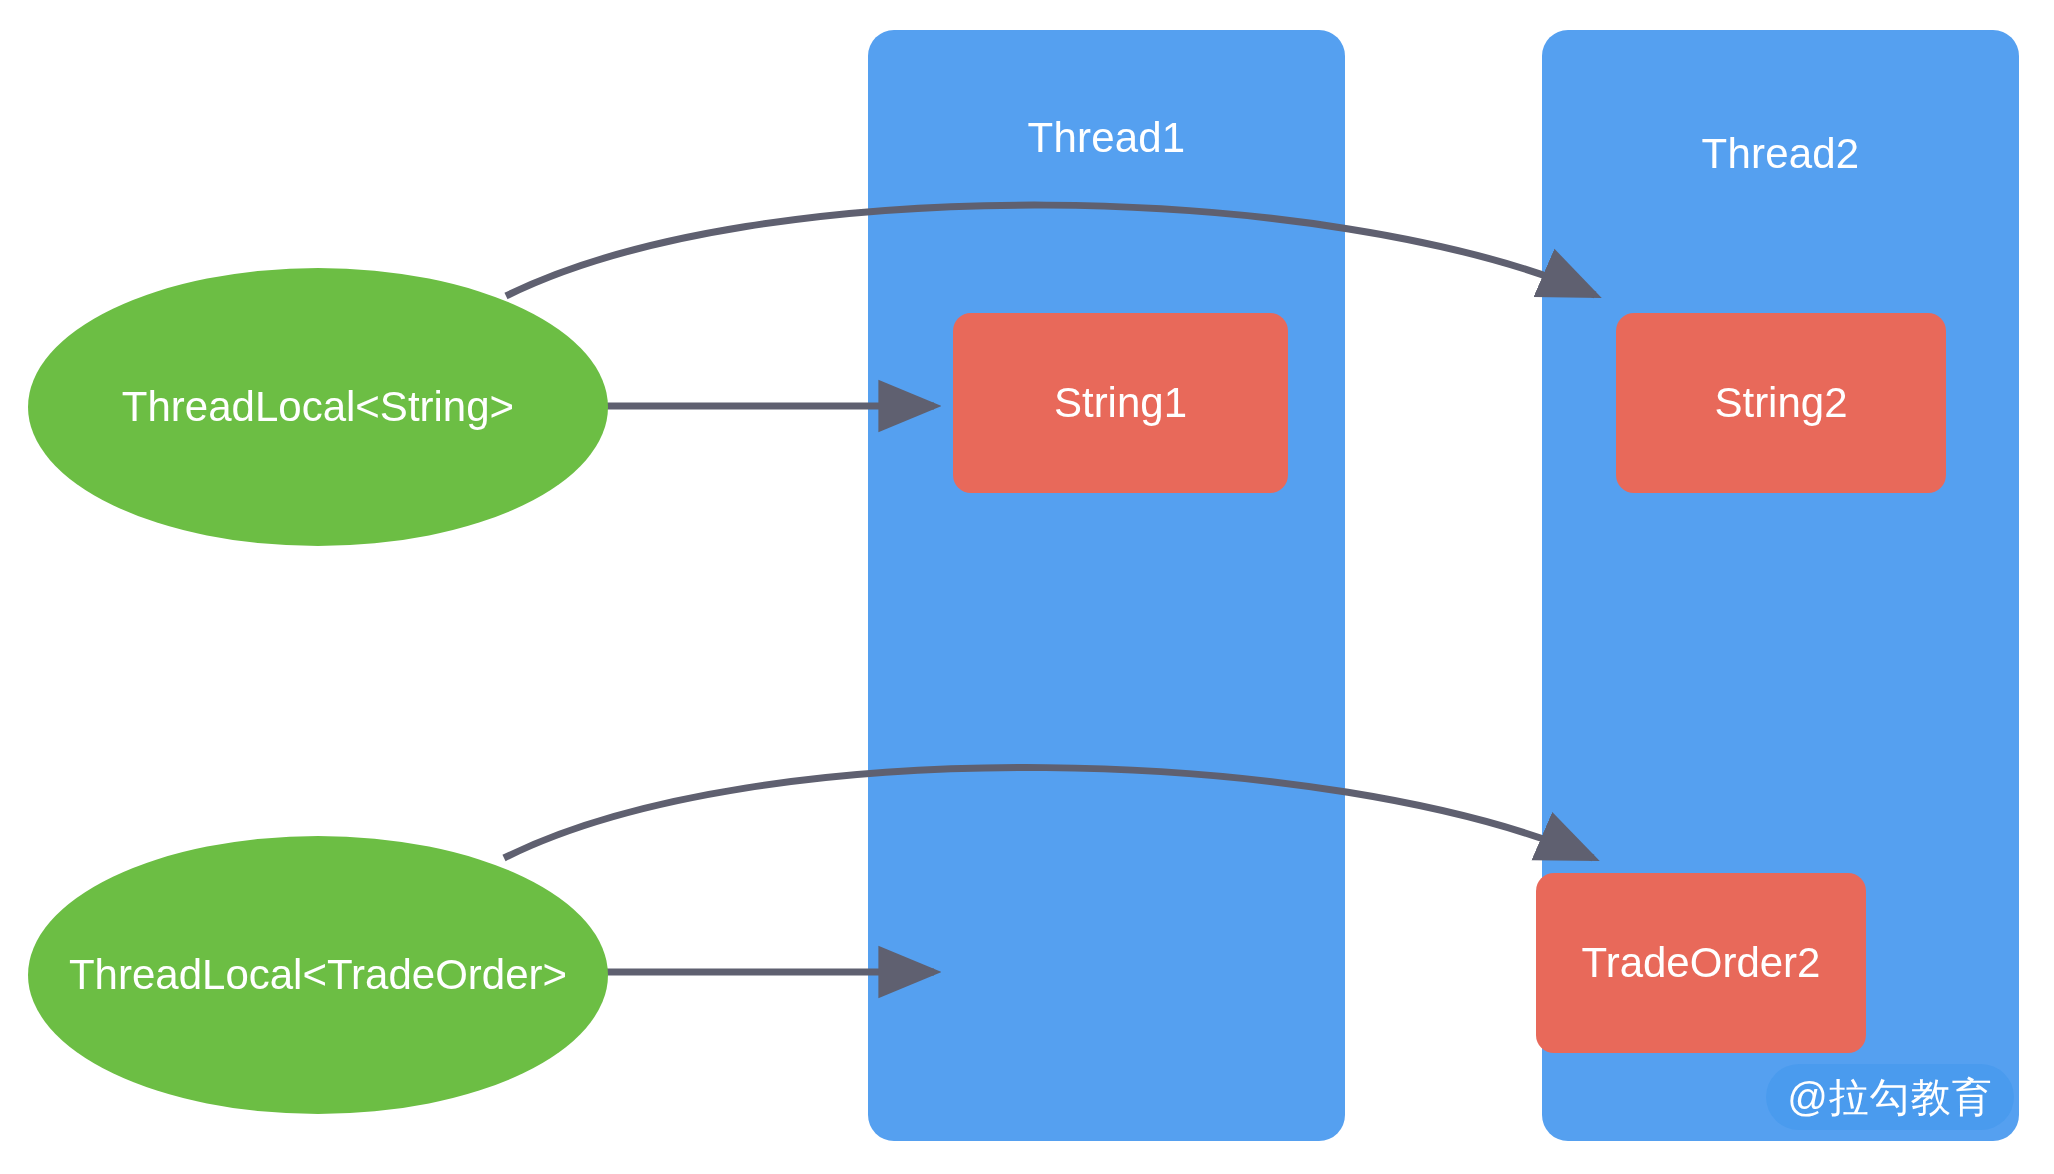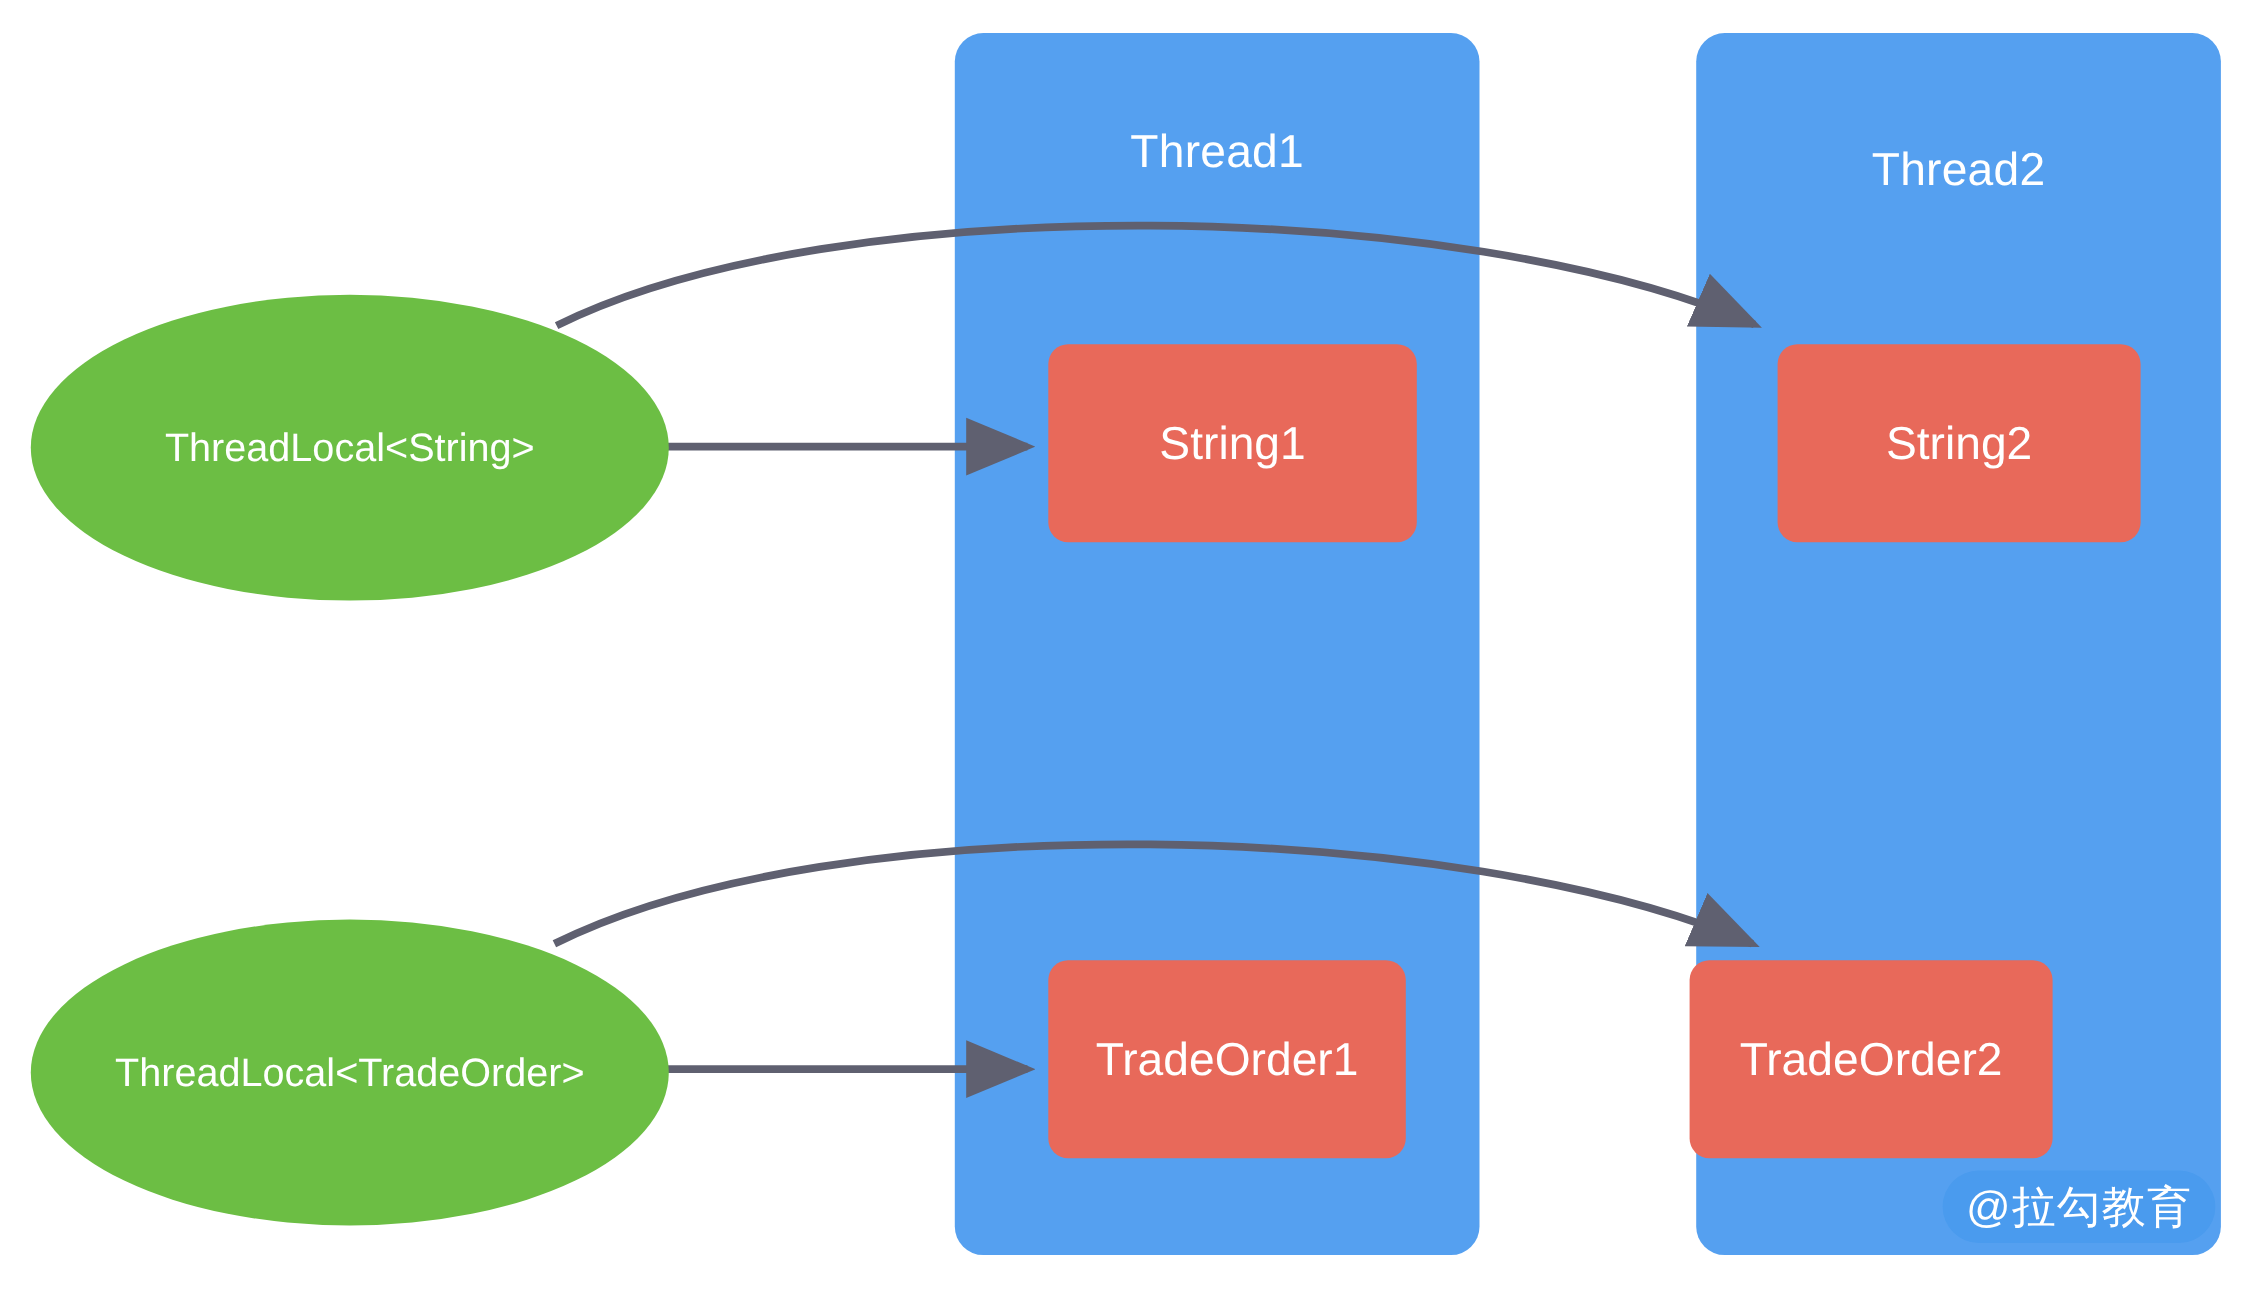--- a/index.html
+++ b/index.html
@@ -44,21 +44,21 @@
     font-weight: 400;
     box-sizing: border-box;
   }
   .tl-ellipse {
     position: absolute;
     border-radius: 50%;
     display: flex;
     align-items: center;
     justify-content: center;
     color: #ffffff;
-    font-size: 36px;
+    font-size: 42px;
     font-weight: 400;
     box-sizing: border-box;
     text-align: center;
     line-height: 1.1;
   }
   #arrow-layer {
     position: absolute;
     left: 0;
     top: 0;
     width: 2054px;
@@ -103,23 +103,20 @@
 
     <path d="M 600 972 L 934 972" fill="none" stroke="#5f6070" stroke-width="7" marker-end="url(#ah)"></path>
 
     <path d="M 504 858 C 760 730 1330 745 1593 858" fill="none" stroke="#5f6070" stroke-width="7" marker-end="url(#ah)"></path>
   </svg>
 
   <div class="obj-box" style="left:953px; top:313px; width:335px; height:180px; background:#e8695a;">
     <span>String1</span>
   </div>
 
-  <div class="obj-box" style="left:953px; top:873px; width:325px; height:180px; background:#e8695a;">
-    <span>TradeOrder1</span>
-  </div>
 
   <div class="obj-box" style="left:1616px; top:313px; width:330px; height:180px; background:#e8695a;">
     <span>String2</span>
   </div>
 
   <div class="obj-box" style="left:1536px; top:873px; width:330px; height:180px; background:#e8695a;">
     <span>TradeOrder2</span>
   </div>
 
   <div class="tl-ellipse" style="left:28px; top:268px; width:580px; height:278px; background:#6cbe44;">

